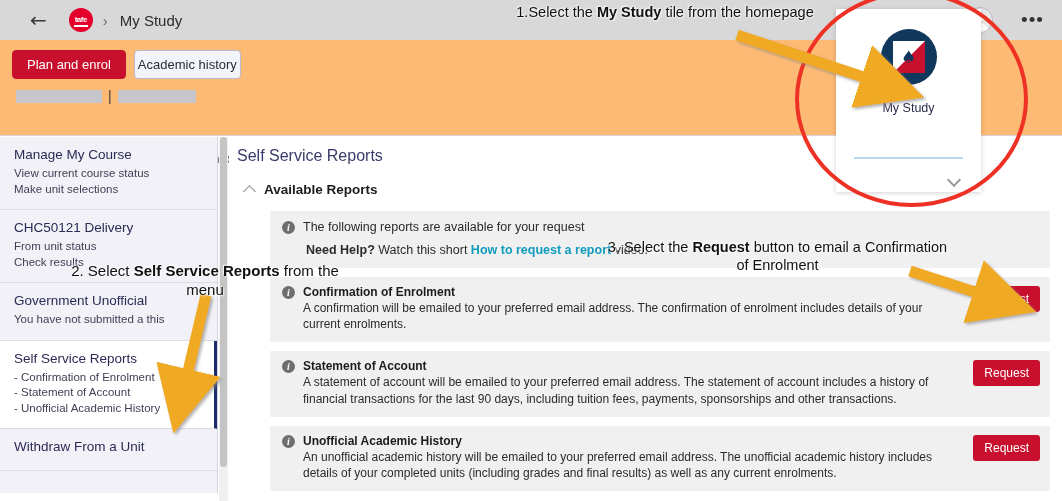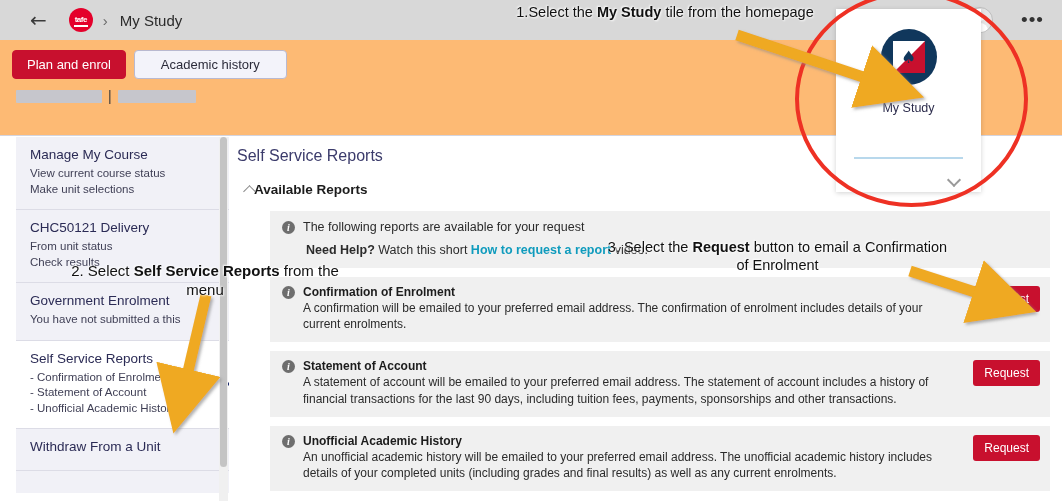--- a/index.html
+++ b/index.html
@@ -63,37 +63,37 @@
     position: absolute; left: 0; top: 40px; width: 1062px; height: 96px;
     background: #fdba74; border-bottom: 1px solid #d4d4de;
   }
   .tabs { position: absolute; left: 12px; top: 10px; display: flex; gap: 8px; }
   .tab-primary {
     background: #c8102e; color: #fff; border: 1px solid #c8102e;
     border-radius: 4px; padding: 6px 14px; font-size: 13px; cursor: pointer;
   }
   .tab-secondary {
     background: #f3f3fa; color: #2b2b3a; border: 1px solid #b9b9d0;
-    border-radius: 4px; padding: 6px 26px; font-size: 13px; cursor: pointer; text-align: right;
+    border-radius: 4px; padding: 6px 3px; font-size: 13px; cursor: pointer; text-align: right;
   }
   .student-line {
     position: absolute; left: 16px; top: 48px;
     display: flex; align-items: center; gap: 6px; font-size: 14px;
   }
   .redact { display: inline-block; height: 13px; background: #c6c6cc; border-radius: 1px; }
   .redact.a { width: 86px; }
   .redact.b { width: 78px; }
   .pipe { color: #3a3a3a; }
   .course-line {
     position: absolute; left: 16px; top: 112px; font-size: 12.5px; color: #2b2b3a;
   }
 
   
   .sidebar {
-    position: absolute; left: 16px; top: 137px; width: 218px; height: 356px;
+    position: absolute; left: 0; top: 137px; width: 218px; height: 356px;
     background: #f1f1f7; border-right: 1px solid #d4d4de;
     overflow: hidden;
   }
   .side-sec { padding: 10px 14px 12px 14px; border-bottom: 1px solid #dcdce6; position: relative; }
   .side-sec.active { background: #ffffff; border-right: 3px solid #1b2a6b; }
   .side-sec.active::after {
     content: ""; position: absolute; right: -3px; top: 50%; transform: translateY(-50%);
     width: 0; height: 0; border-top: 6px solid transparent;
     border-bottom: 6px solid transparent; border-right: 6px solid #1b2a6b;
   }
@@ -112,21 +112,21 @@
 
   
   .main {
     position: absolute; left: 229px; top: 137px; width: 833px; height: 364px;
     background: #ffffff; overflow: hidden;
   }
   .page-title {
     font-size: 16px; color: #3b3b6b; margin: 10px 0 0 8px;
   }
   .accordion {
-    display: flex; align-items: center; gap: 0; margin: 17px 0 0 16px;
+    display: flex; align-items: center; gap: 10px; margin: 17px 0 0 16px;
     font-size: 13.5px; font-weight: bold; color: #1c1c1c; cursor: pointer;
   }
   .chev-up {
     width: 9px; height: 9px; border-left: 1.6px solid #888; border-top: 1.6px solid #888;
     transform: rotate(45deg); margin-top: 3px;
   }
   .info-banner {
     margin: 14px 12px 0 41px; background: #f0f0f0; padding: 9px 12px 11px 12px;
   }
   .info-row { display: flex; align-items: flex-start; gap: 8px; }
@@ -240,21 +240,21 @@
     <div class="side-title">Manage My Course</div>
     <div class="side-sub">View current course status</div>
     <div class="side-sub">Make unit selections</div>
   </div>
   <div class="side-sec">
     <div class="side-title">CHC50121 Delivery</div>
     <div class="side-sub">From unit status</div>
     <div class="side-sub">Check results</div>
   </div>
   <div class="side-sec">
-    <div class="side-title">Government Enrolment</div>
+    <div class="side-title">Government Unofficial</div>
     <div class="side-sub">You have not submitted a this</div>
   </div>
   <div class="side-sec active">
     <div class="side-title">Self Service Reports</div>
     <div class="side-sub">- Confirmation of Enrolment</div>
     <div class="side-sub">- Statement of Account</div>
     <div class="side-sub">- Unofficial Academic History</div>
   </div>
   <div class="side-sec">
     <div class="side-title">Withdraw From a Unit</div>

